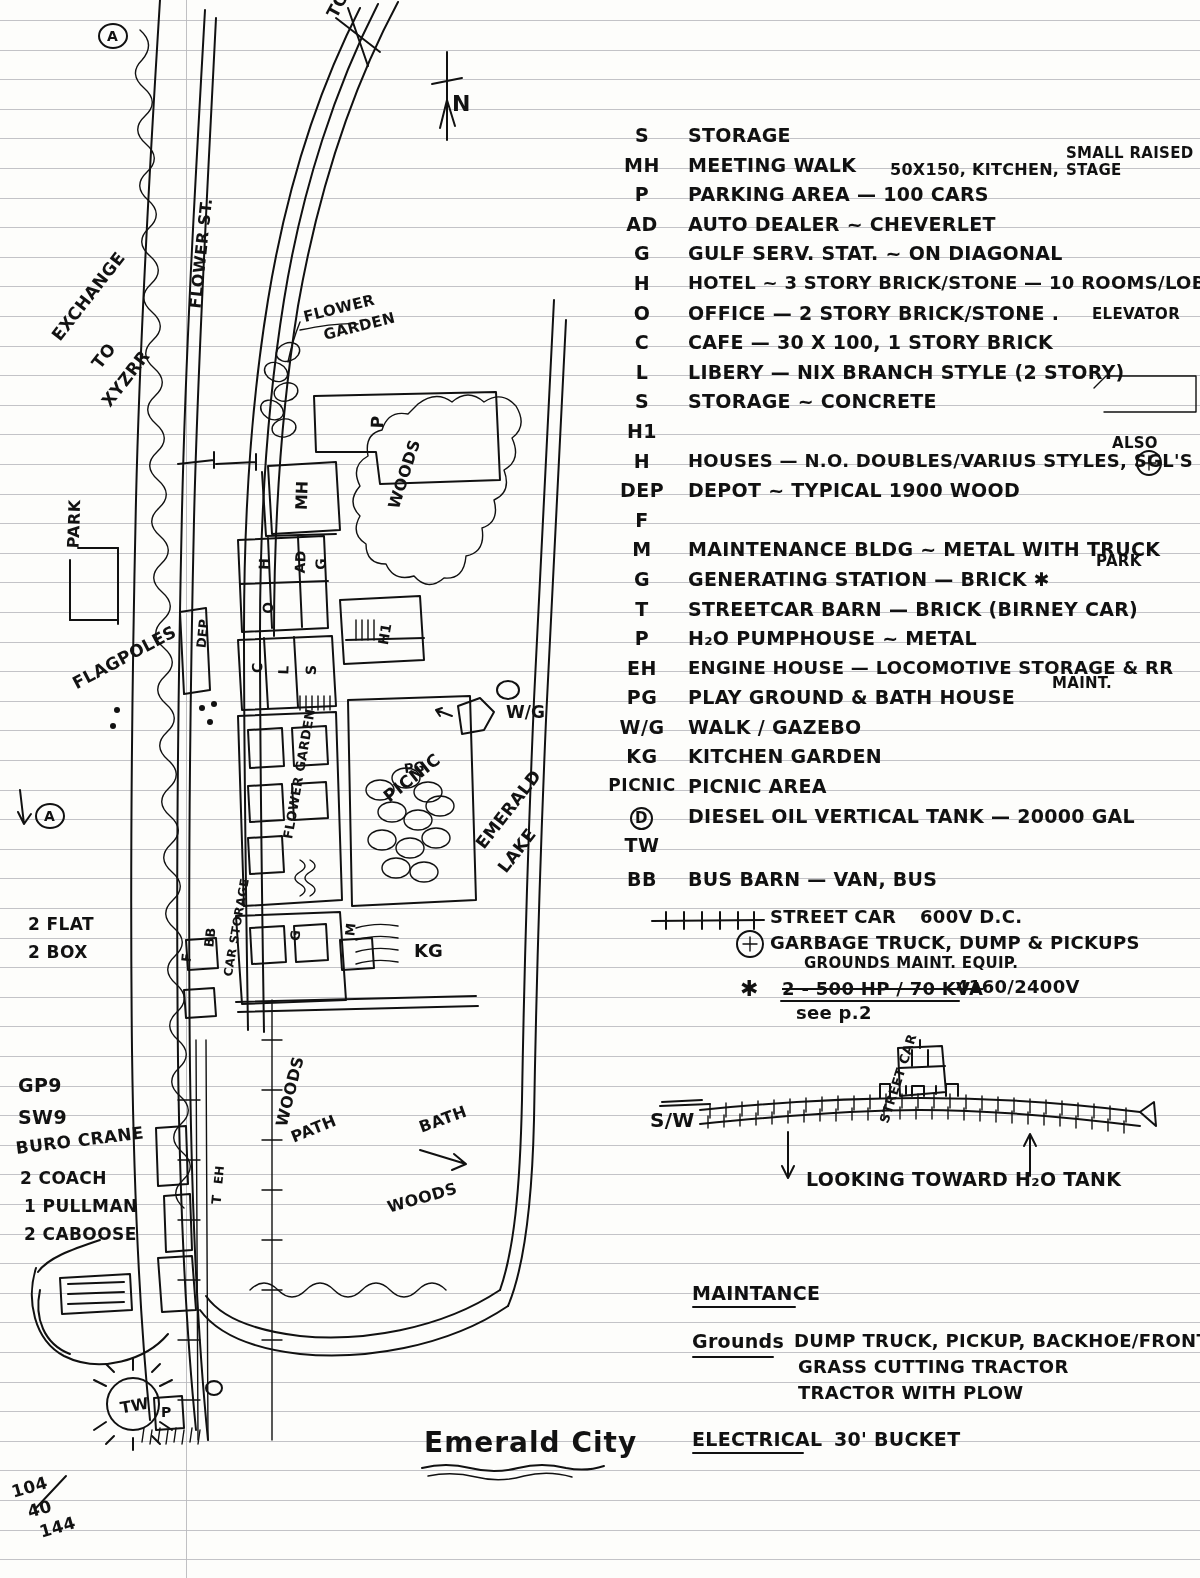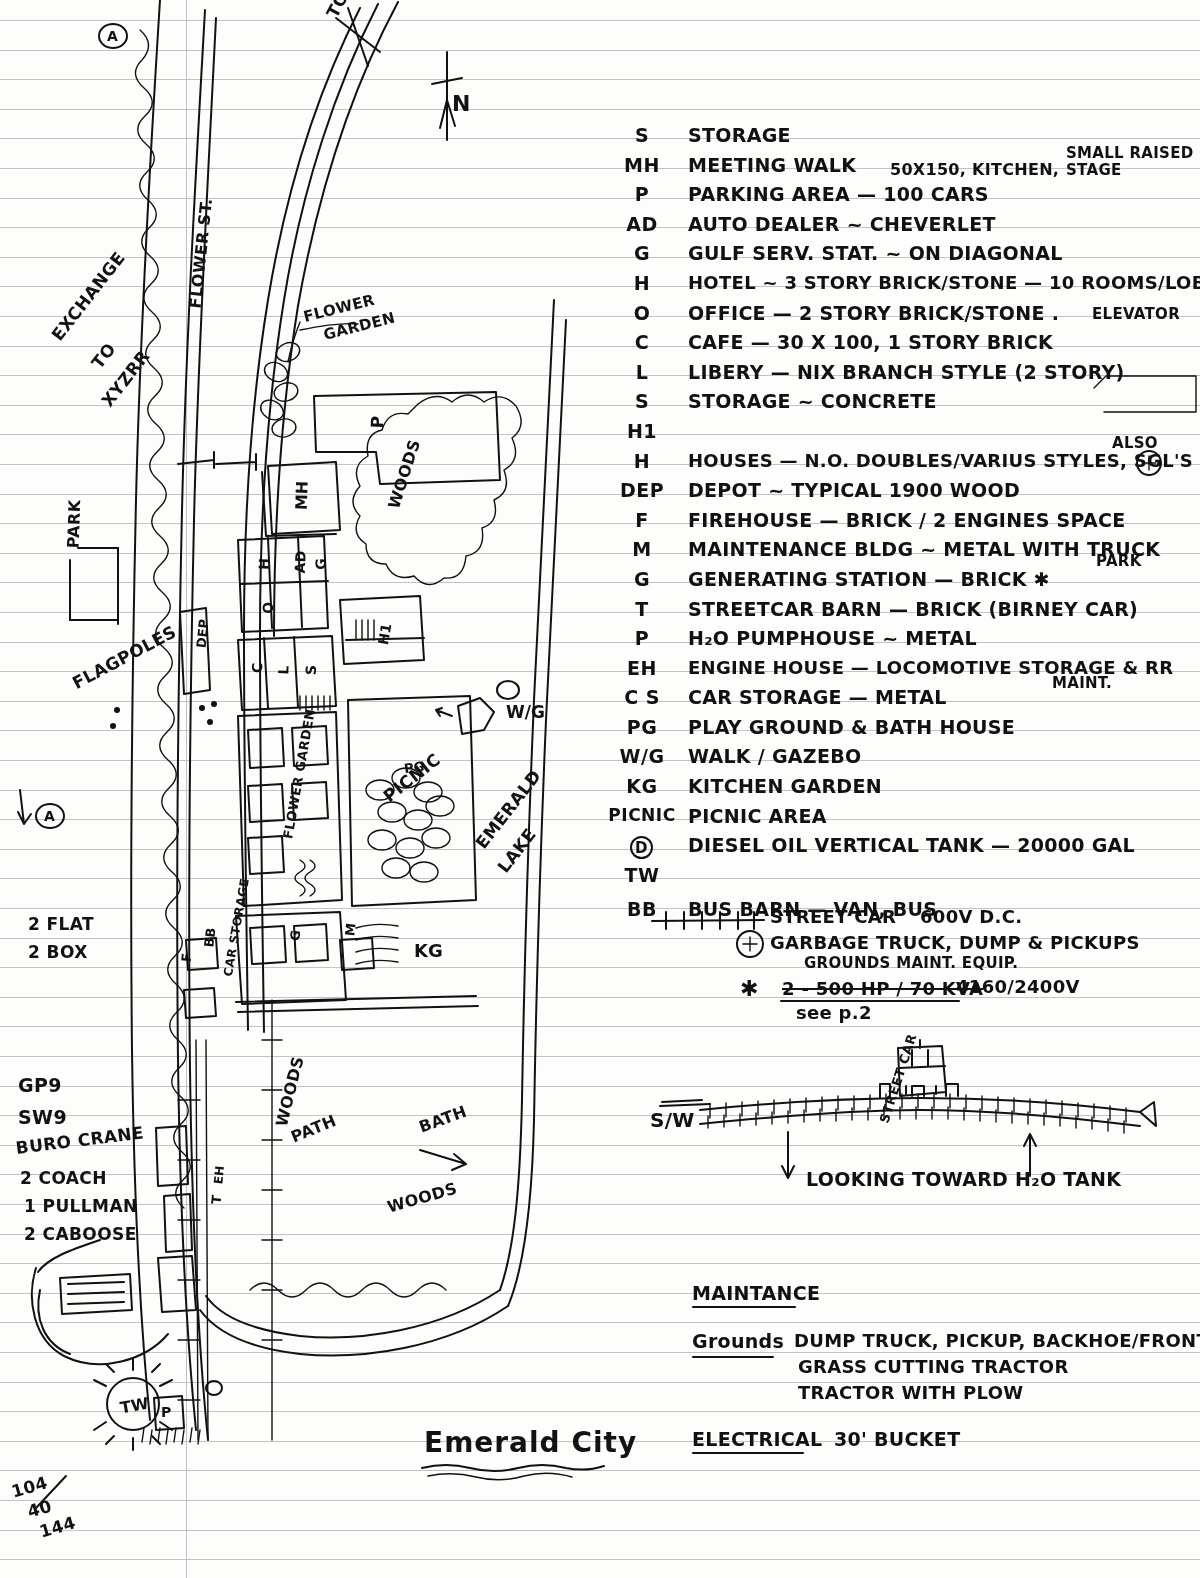--- a/index.html
+++ b/index.html
@@ -527,21 +527,20 @@
     <div class="leg-row">
       <div class="leg-key">H</div>
       <div class="leg-desc" style="font-size:18px">HOUSES — N.O. DOUBLES/VARIUS STYLES, SGL'S</div>
     </div>
     <div class="leg-row">
       <div class="leg-key">DEP</div>
       <div class="leg-desc">DEPOT ~ TYPICAL 1900 WOOD</div>
     </div>
     <div class="leg-row">
       <div class="leg-key">F</div>
-      <div class="leg-desc">FIREHOUSE — BRICK / 2 ENGINES SPACE</div>
     </div>
     <div class="leg-row">
       <div class="leg-key">M</div>
       <div class="leg-desc">MAINTENANCE BLDG ~ METAL WITH TRUCK</div>
       <div class="leg-extra" style="left:500px;top:14px">PARK</div>
     </div>
     <div class="leg-row">
       <div class="leg-key">G</div>
       <div class="leg-desc">GENERATING STATION — BRICK ✱</div>
     </div>
@@ -550,24 +549,20 @@
       <div class="leg-desc">STREETCAR BARN — BRICK (BIRNEY CAR)</div>
     </div>
     <div class="leg-row">
       <div class="leg-key">P</div>
       <div class="leg-desc">H₂O PUMPHOUSE ~ METAL</div>
     </div>
     <div class="leg-row">
       <div class="leg-key">EH</div>
       <div class="leg-desc" style="font-size:18px">ENGINE HOUSE — LOCOMOTIVE STORAGE &amp; RR</div>
       <div class="leg-extra" style="left:456px;top:17px">MAINT.</div>
-    </div>
-    <div class="leg-row">
-      <div class="leg-key">C S</div>
-      <div class="leg-desc">CAR STORAGE — METAL</div>
     </div>
     <div class="leg-row">
       <div class="leg-key">PG</div>
       <div class="leg-desc">PLAY GROUND &amp; BATH HOUSE</div>
     </div>
     <div class="leg-row">
       <div class="leg-key">W/G</div>
       <div class="leg-desc">WALK / GAZEBO</div>
     </div>
     <div class="leg-row">

